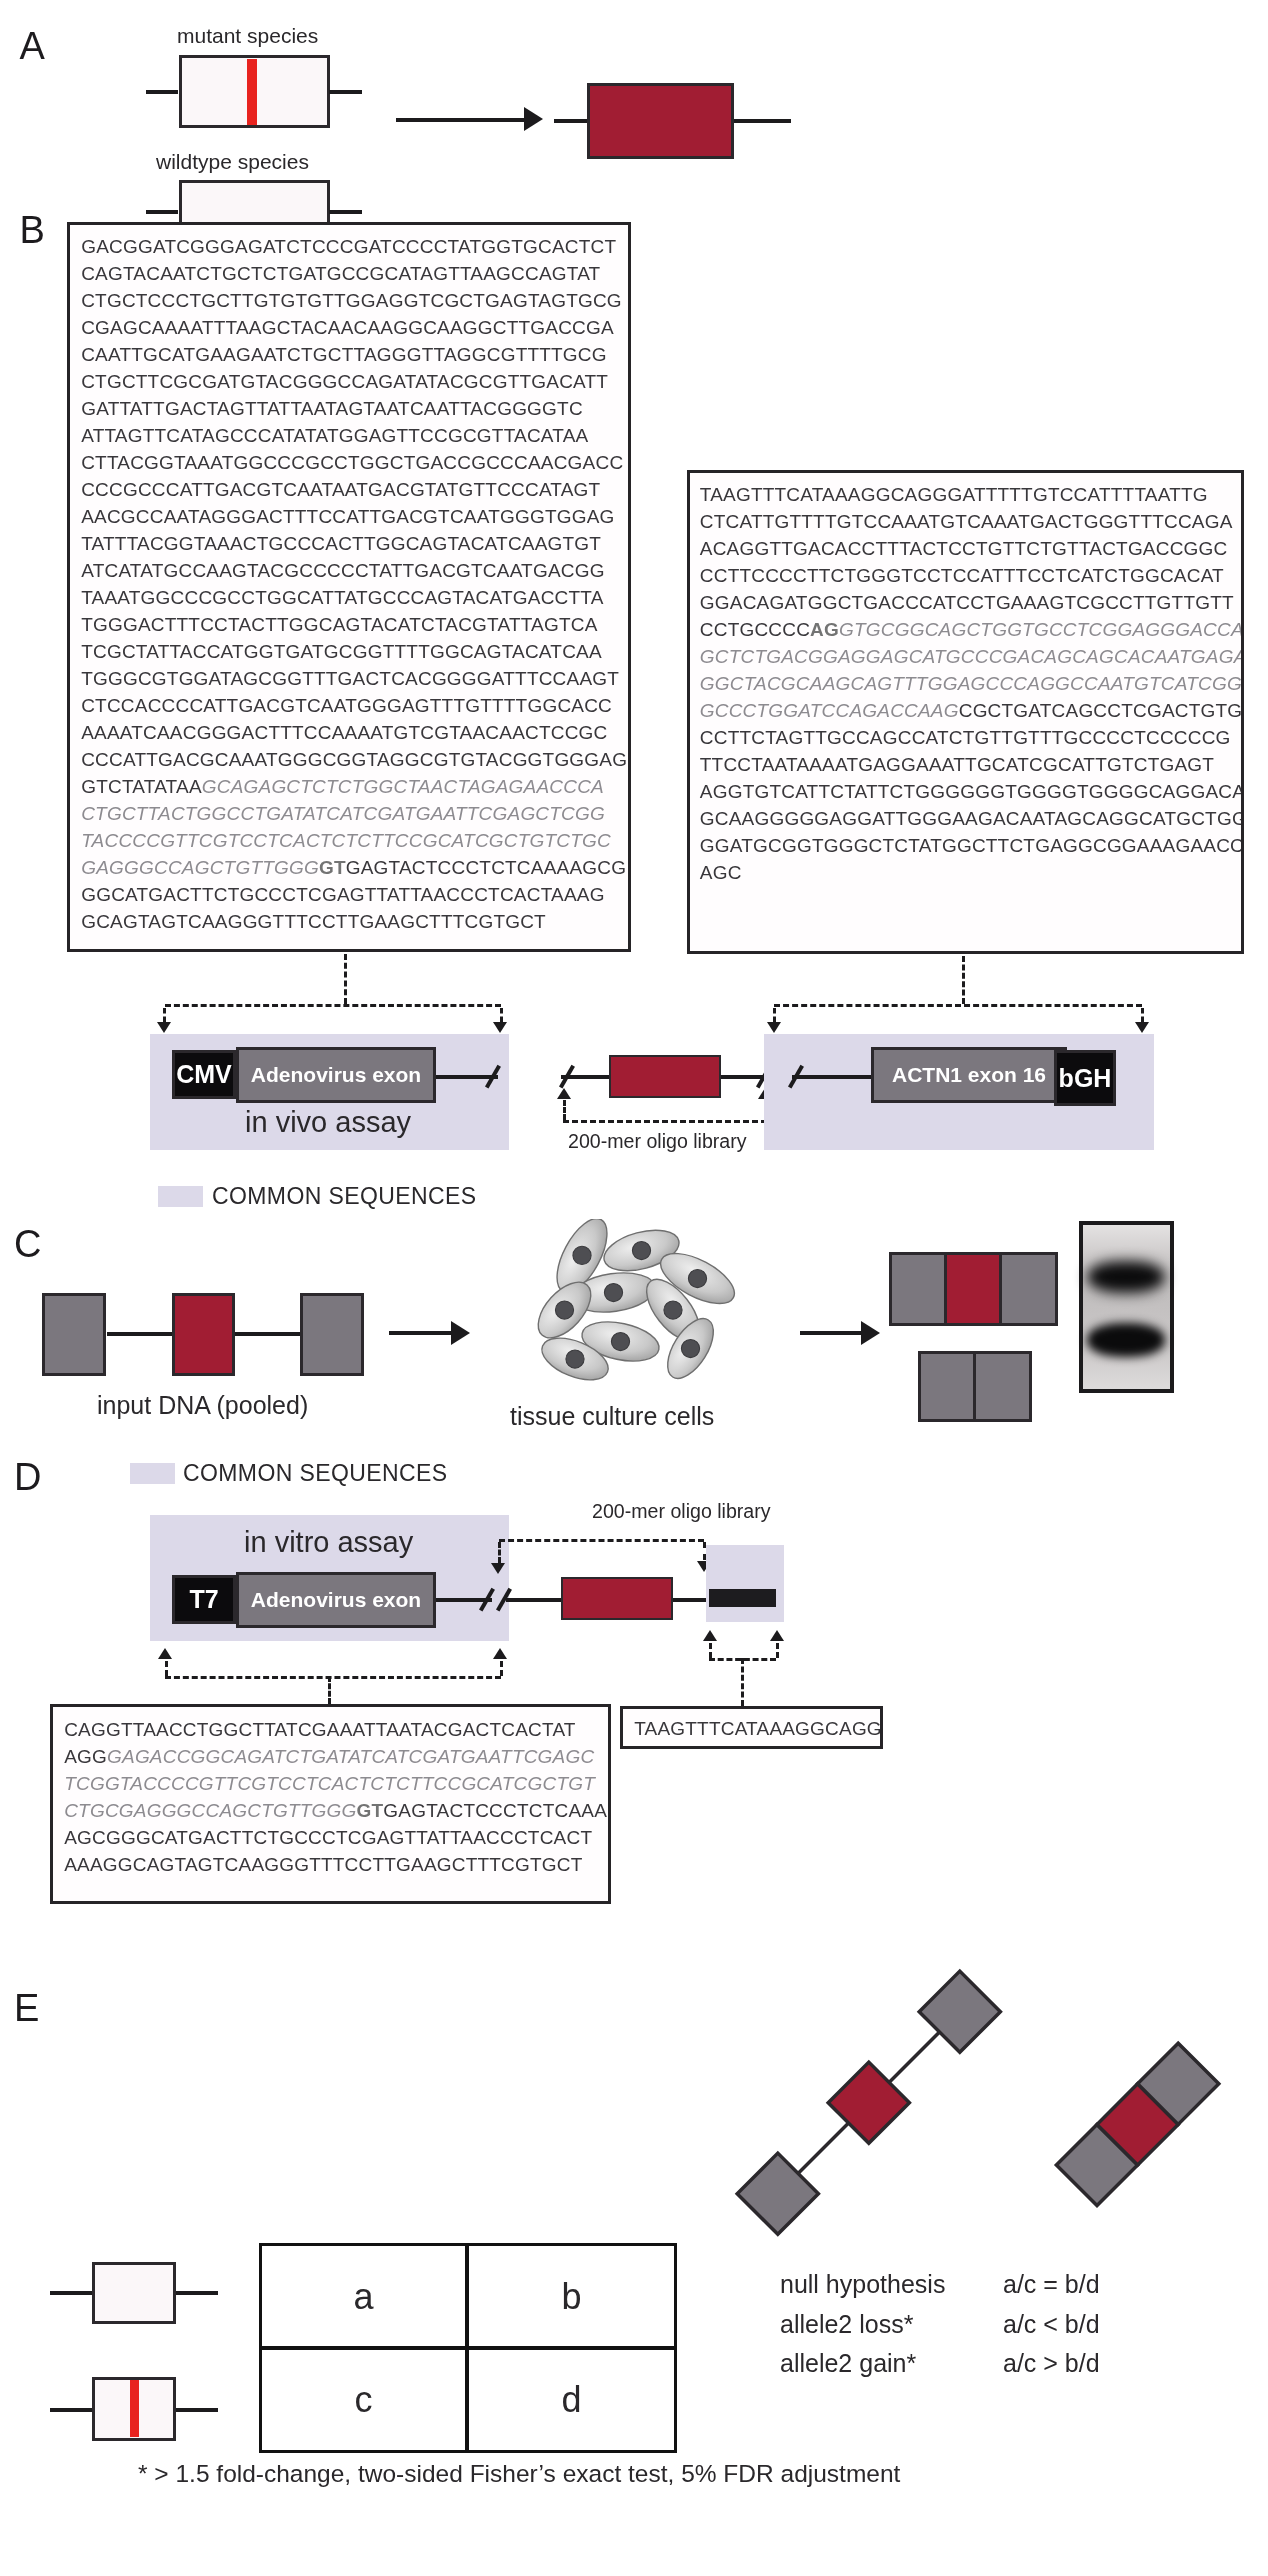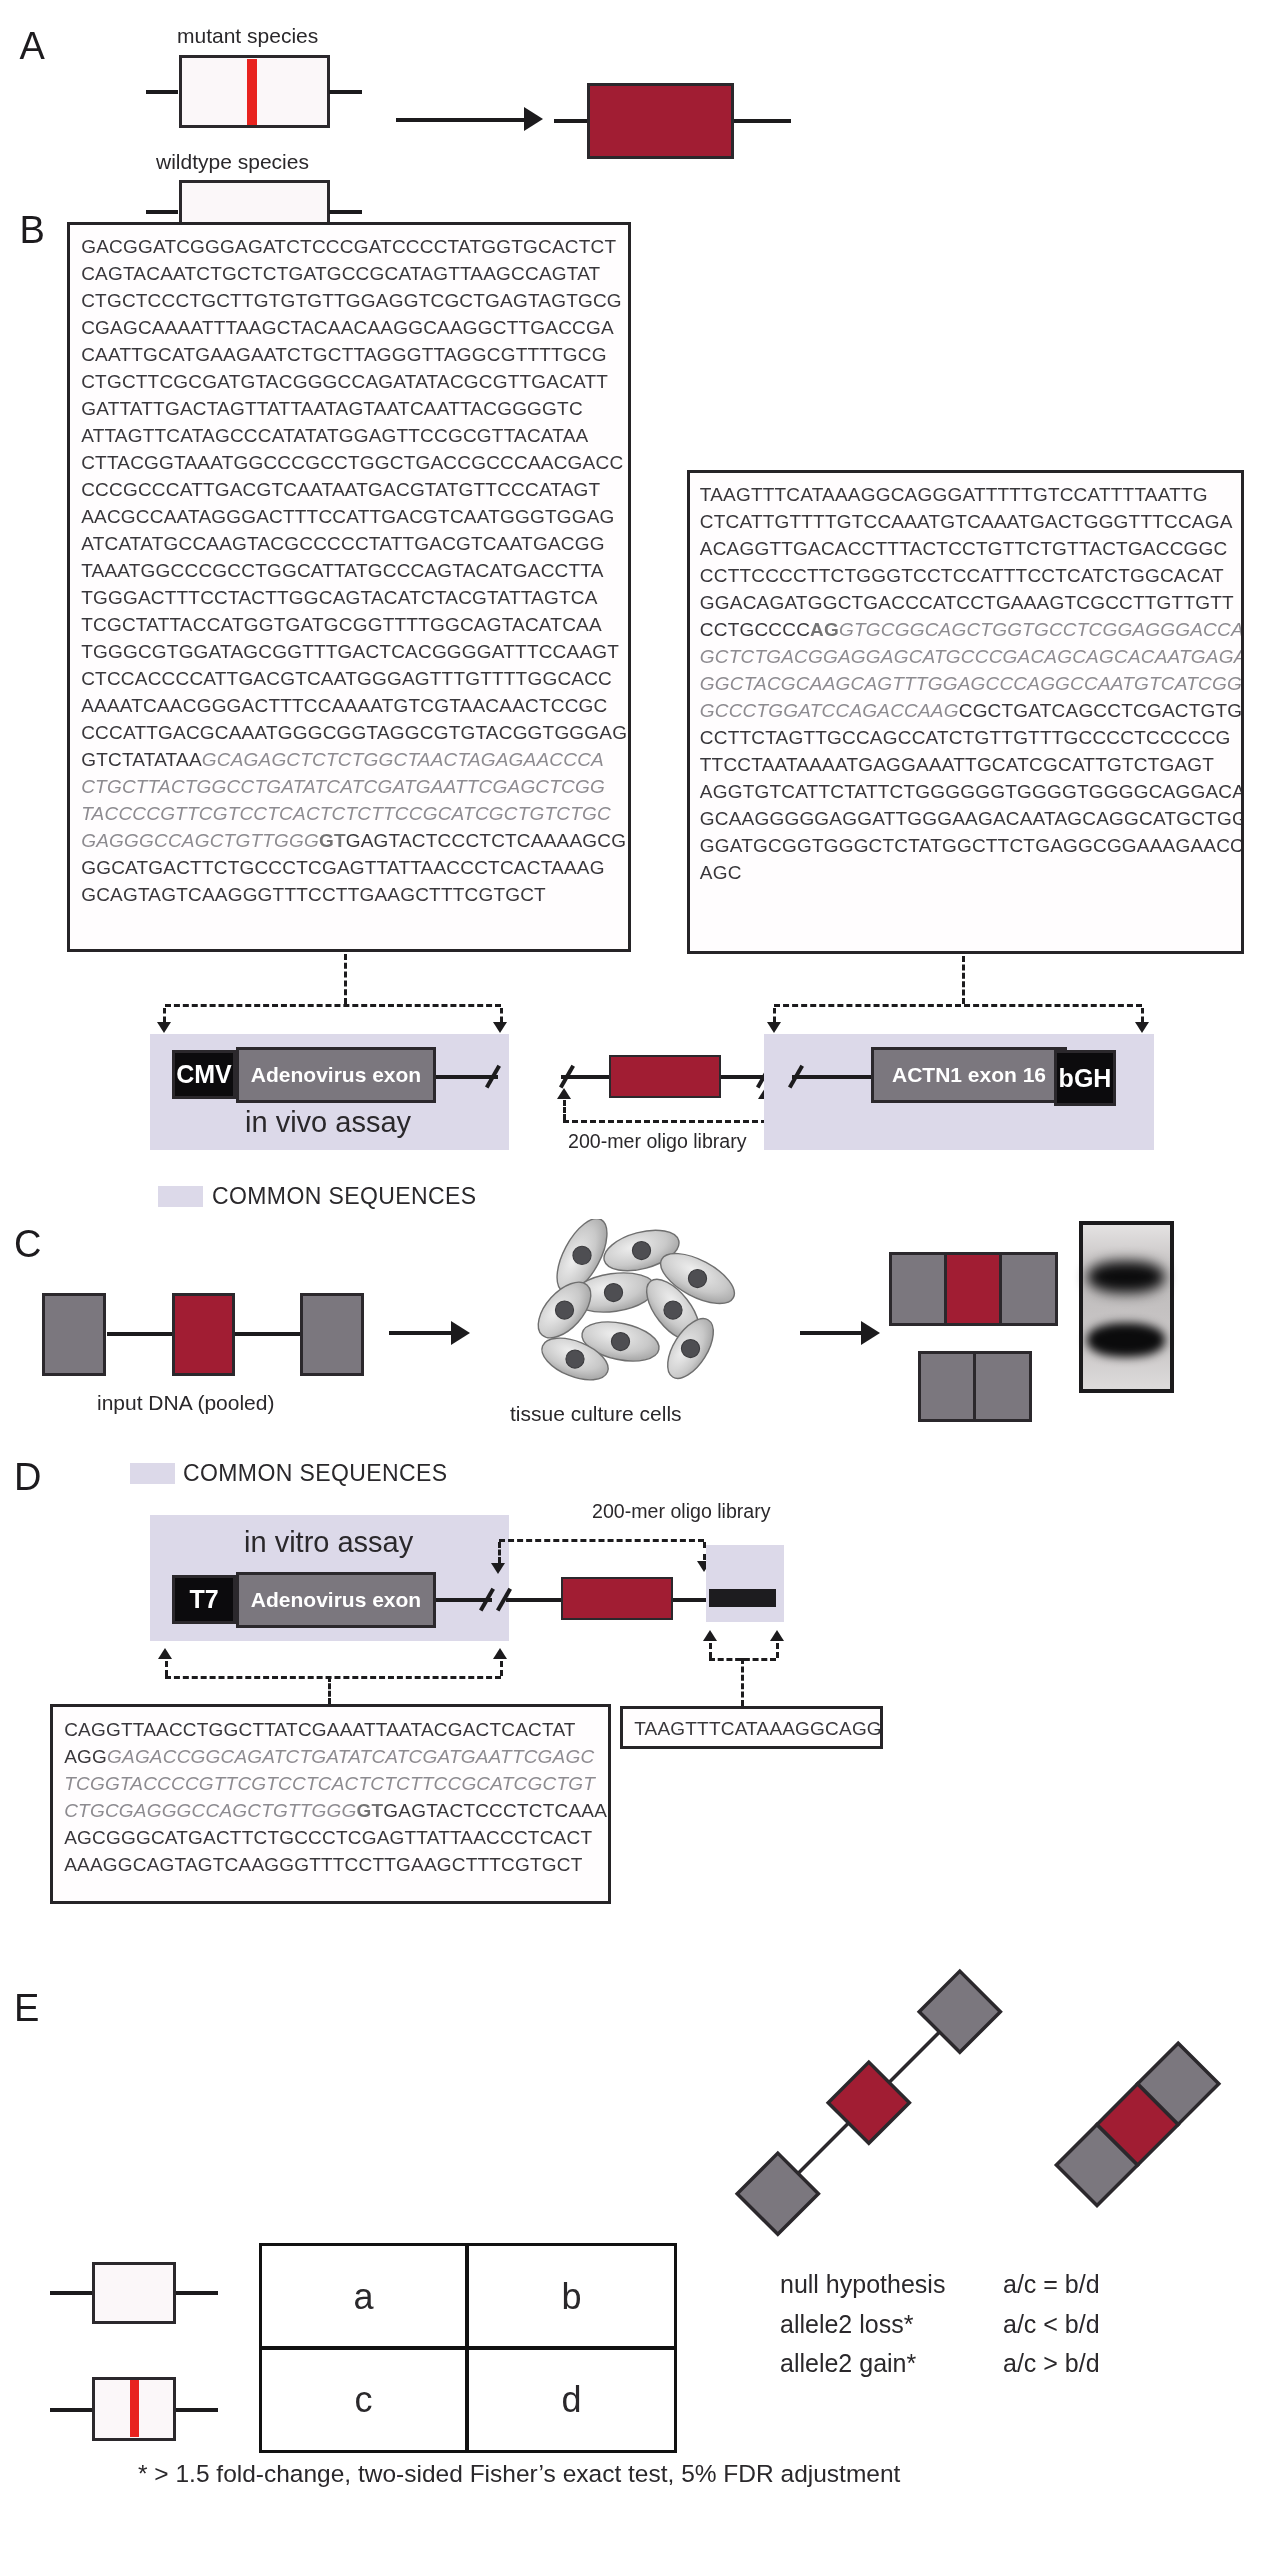--- a/index.html
+++ b/index.html
@@ -1,21 +1,21 @@
 <!DOCTYPE html>
 <html style="font-size:11.2px"><head>
 <meta charset="utf-8">
 <style>
   html,body{margin:0;padding:0;background:#ffffff;}
   .fig{position:relative;width:1268px;height:2576px;background:#ffffff;overflow:hidden;
        font-family:"Liberation Sans",sans-serif;color:#1d1b1e;}
   .abs{position:absolute;}
   .plabel{position:absolute;font-size:38px;color:#1d1b1e;}
   .cap{position:absolute;font-size:21px;color:#2a282b;white-space:nowrap;}
-  .cap-c{position:absolute;font-size:21px;color:#2a282b;white-space:nowrap;text-align:center;}
+  .cap-c{position:absolute;font-size:25px;color:#2a282b;white-space:nowrap;text-align:center;}
   .hline{position:absolute;background:#1c1b1d;height:3.5px;}
   .exon{position:absolute;border:3.5px solid #2b282c;box-sizing:border-box;}
   .seqbox{position:absolute;border:3.5px solid #262427;box-sizing:border-box;background:#fffdfe;
           font-size:19px;line-height:27px;letter-spacing:0.2px;color:#39373b;
           white-space:nowrap;overflow:hidden;}
   .seq-line{height:27px;}
   .seg-g{color:#8d8b90;font-style:italic;}
   .seg-r{color:#737373;font-weight:bold;}
   .lav{position:absolute;background:#dcd9e9;}
   .blkbox{position:absolute;background:#0c0b0d;border:3.5px solid #2b282c;box-sizing:border-box;
@@ -69,20 +69,21 @@
       <div class="seq-line"><span>CAGTACAATCTGCTCTGATGCCGCATAGTTAAGCCAGTAT</span></div>
       <div class="seq-line"><span>CTGCTCCCTGCTTGTGTGTTGGAGGTCGCTGAGTAGTGCG</span></div>
       <div class="seq-line"><span>CGAGCAAAATTTAAGCTACAACAAGGCAAGGCTTGACCGA</span></div>
       <div class="seq-line"><span>CAATTGCATGAAGAATCTGCTTAGGGTTAGGCGTTTTGCG</span></div>
       <div class="seq-line"><span>CTGCTTCGCGATGTACGGGCCAGATATACGCGTTGACATT</span></div>
       <div class="seq-line"><span>GATTATTGACTAGTTATTAATAGTAATCAATTACGGGGTC</span></div>
       <div class="seq-line"><span>ATTAGTTCATAGCCCATATATGGAGTTCCGCGTTACATAA</span></div>
       <div class="seq-line"><span>CTTACGGTAAATGGCCCGCCTGGCTGACCGCCCAACGACC</span></div>
       <div class="seq-line"><span>CCCGCCCATTGACGTCAATAATGACGTATGTTCCCATAGT</span></div>
       <div class="seq-line"><span>AACGCCAATAGGGACTTTCCATTGACGTCAATGGGTGGAG</span></div>
+      <div class="seq-line"><span>TATTTACGGTAAACTGCCCACTTGGCAGTACATCAAGTGT</span></div>
       <div class="seq-line"><span>ATCATATGCCAAGTACGCCCCCTATTGACGTCAATGACGG</span></div>
       <div class="seq-line"><span>TAAATGGCCCGCCTGGCATTATGCCCAGTACATGACCTTA</span></div>
       <div class="seq-line"><span>TGGGACTTTCCTACTTGGCAGTACATCTACGTATTAGTCA</span></div>
       <div class="seq-line"><span>TCGCTATTACCATGGTGATGCGGTTTTGGCAGTACATCAA</span></div>
       <div class="seq-line"><span>TGGGCGTGGATAGCGGTTTGACTCACGGGGATTTCCAAGT</span></div>
       <div class="seq-line"><span>CTCCACCCCATTGACGTCAATGGGAGTTTGTTTTGGCACC</span></div>
       <div class="seq-line"><span>AAAATCAACGGGACTTTCCAAAATGTCGTAACAACTCCGC</span></div>
       <div class="seq-line"><span>CCCATTGACGCAAATGGGCGGTAGGCGTGTACGGTGGGAG</span></div>
       <div class="seq-line"><span>GTCTATATAA</span><span class="seg-g">GCAGAGCTCTCTGGCTAACTAGAGAACCCA</span></div>
       <div class="seq-line"><span class="seg-g">CTGCTTACTGGCCTGATATCATCGATGAATTCGAGCTCGG</span></div>

